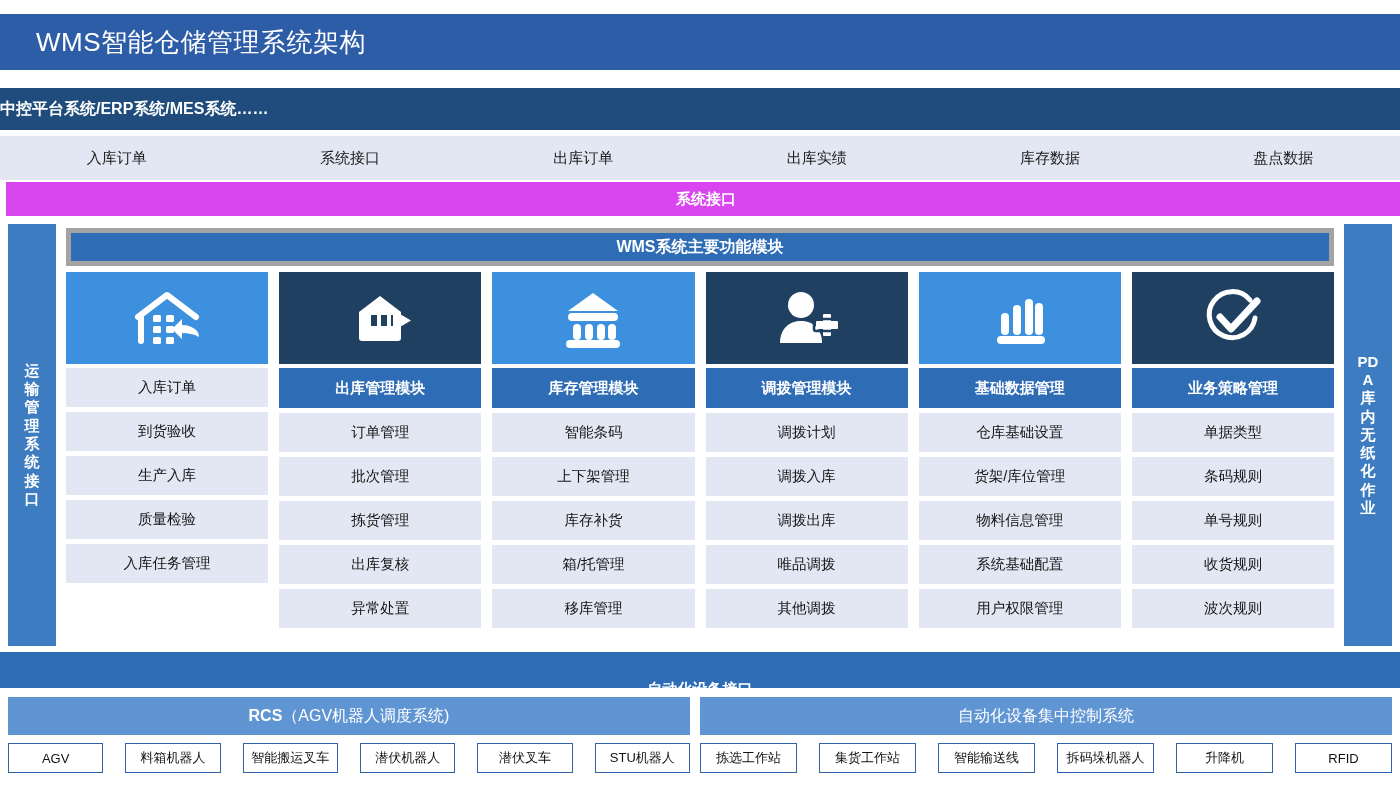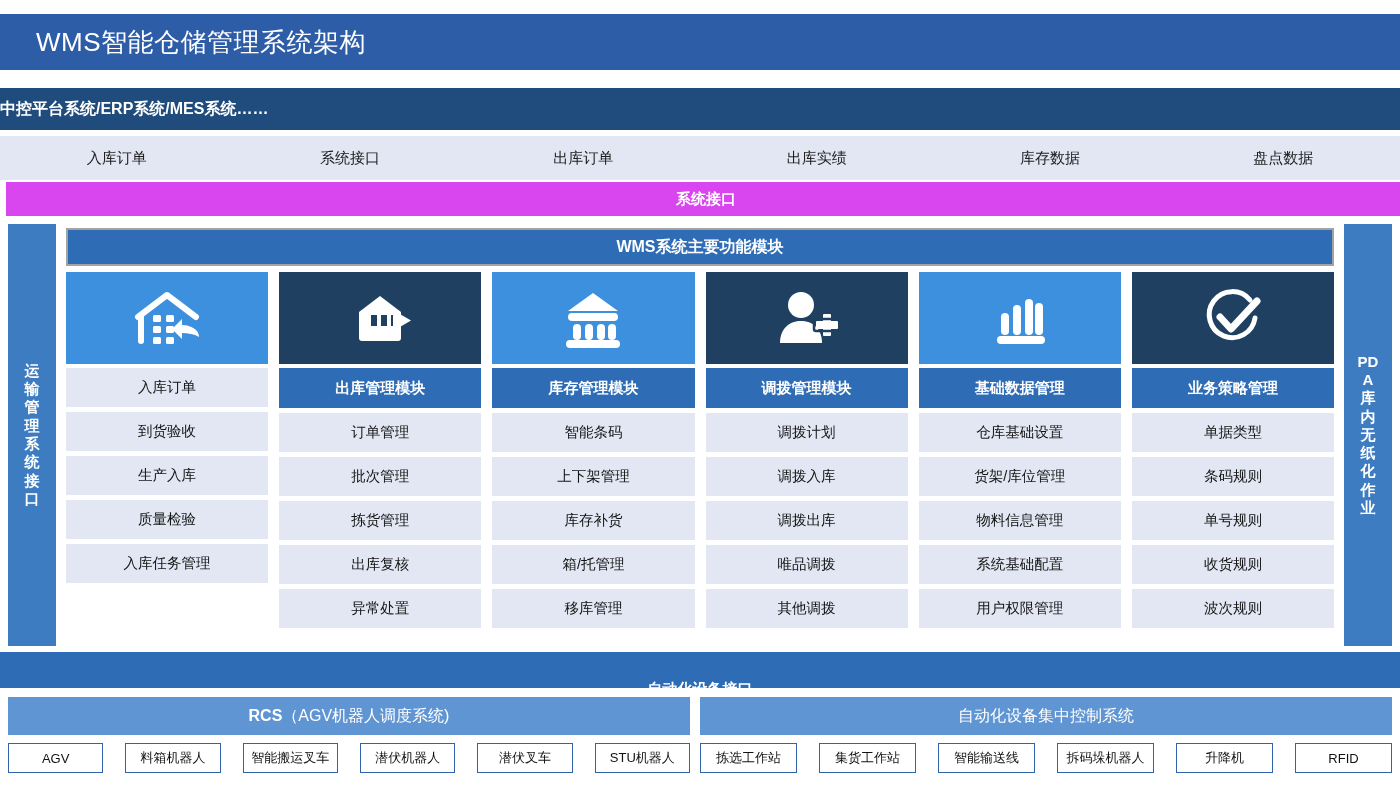--- a/index.html
+++ b/index.html
@@ -58,21 +58,21 @@
   .side-text{
     color:#fff;font-size:15px;font-weight:bold;line-height:1.22;
     text-align:center;width:22px;word-break:break-all;
   }
 
   .modules-wrap{
     position:absolute;left:66px;top:0;width:1268px;height:422px;
   }
   .modules-head{
     position:absolute;left:0;top:4px;width:1268px;height:38px;
-    background:#2e6cb5;border:2px solid #a3a3a3;box-sizing:border-box;
+    background:#2e6cb5;border:5px solid #a3a3a3;box-sizing:border-box;
     display:flex;align-items:center;justify-content:center;
   }
   .modules-head span{color:#fff;font-size:16px;font-weight:bold;}
 
   .cols{
     position:absolute;left:0;top:48px;width:1268px;height:374px;
     display:flex;gap:11px;
   }
   .col{flex:1;display:flex;flex-direction:column;}
   .icon-box{

